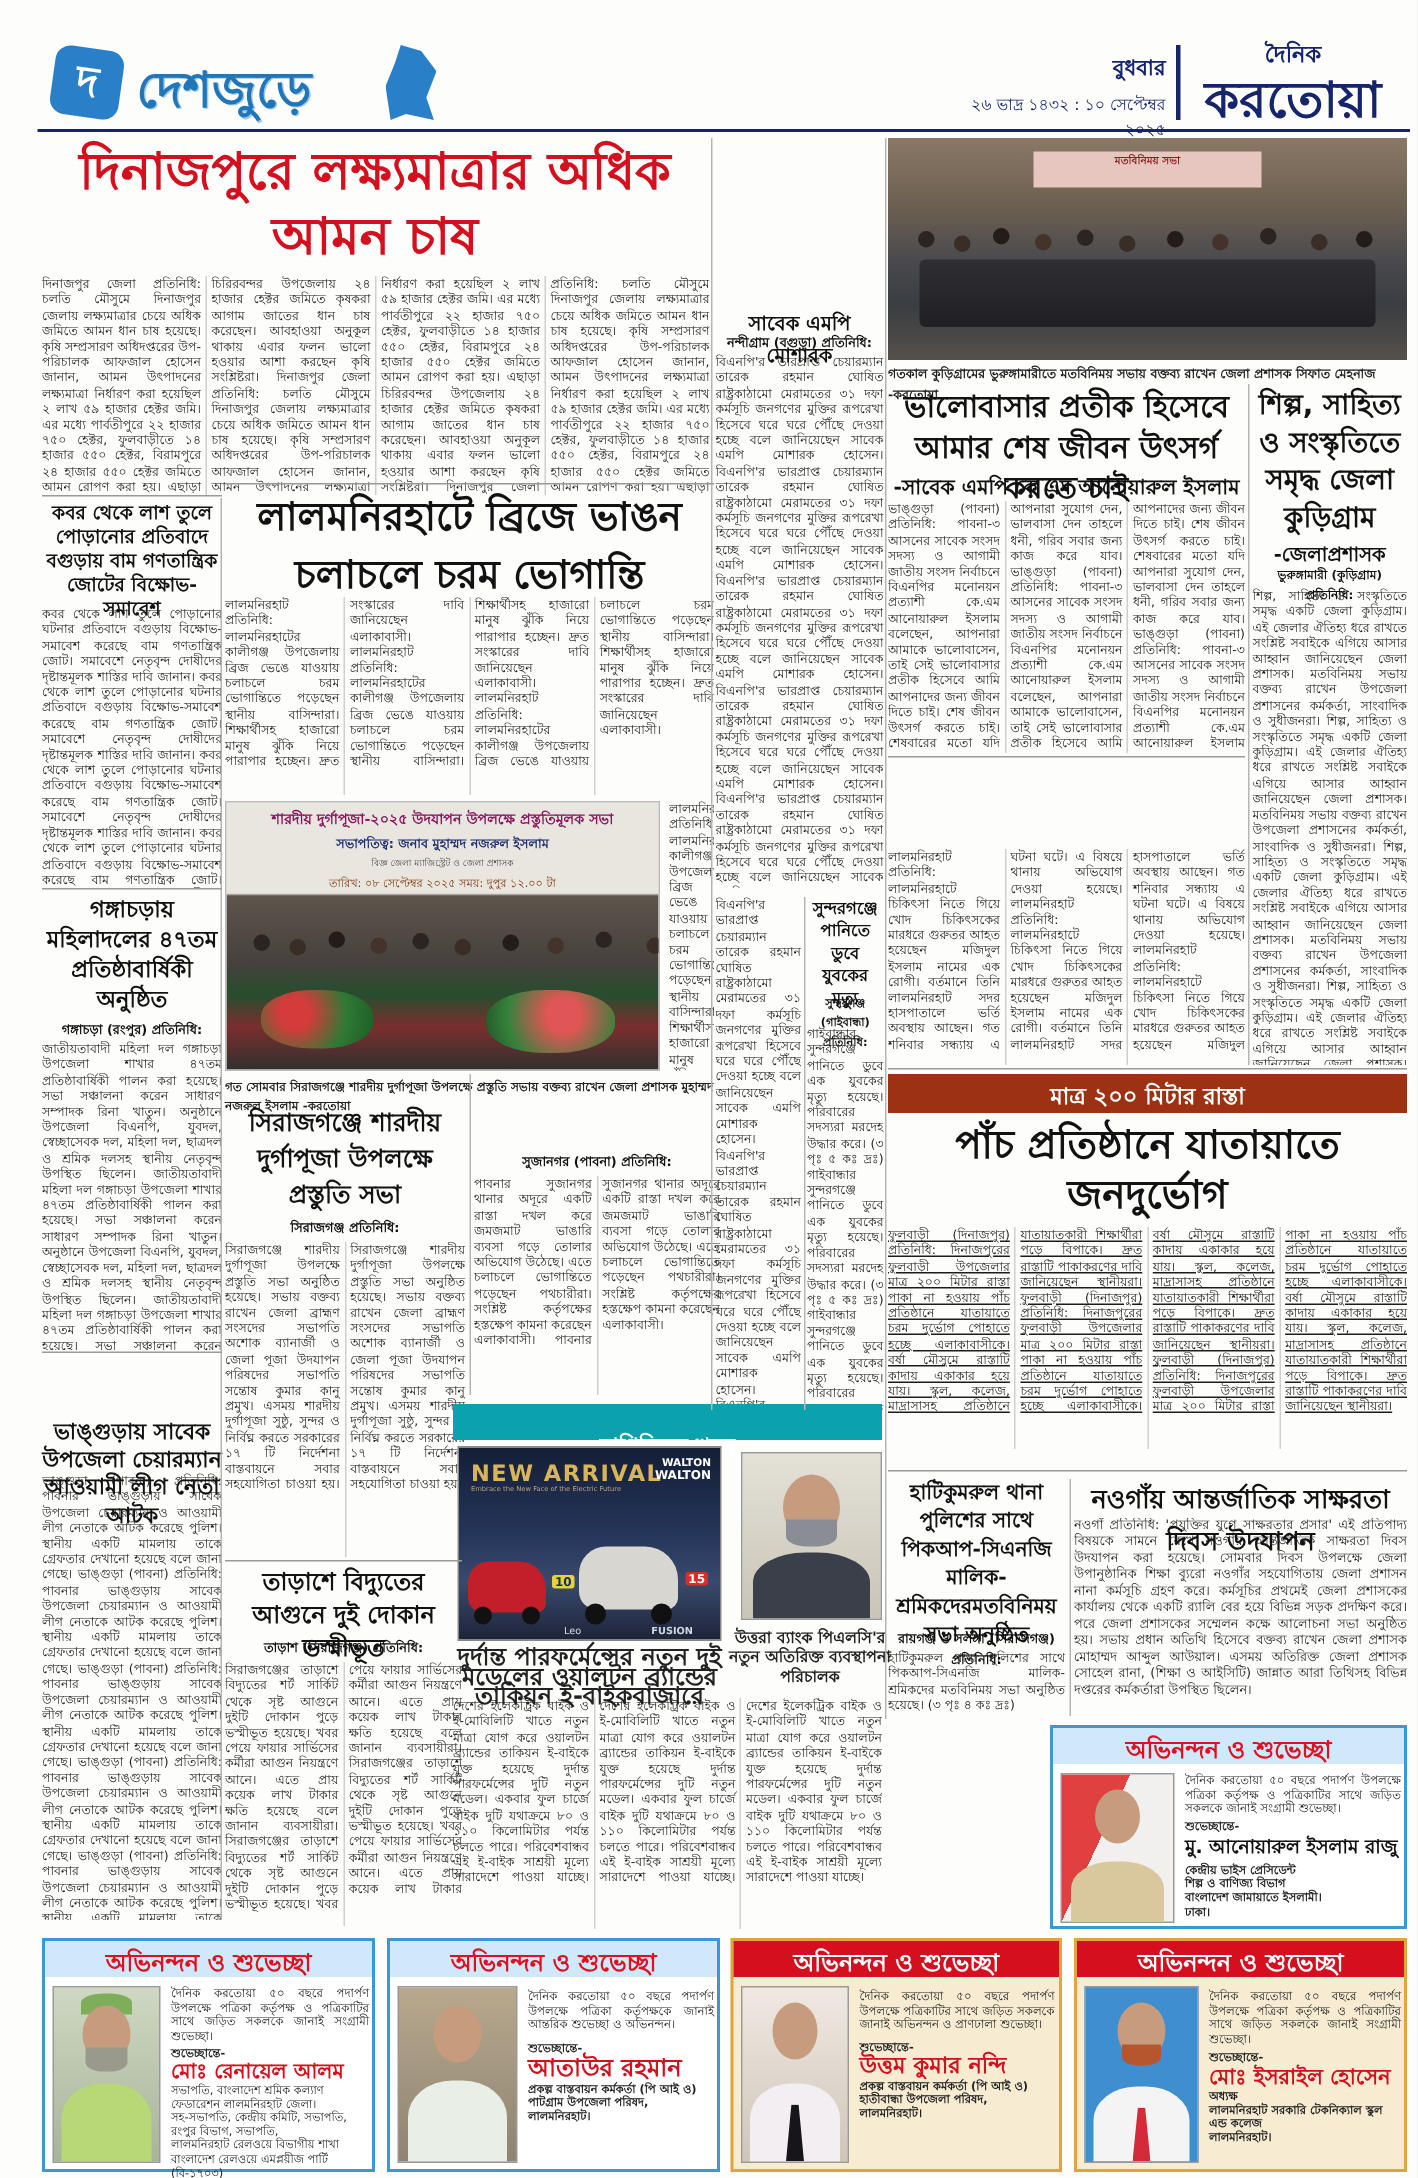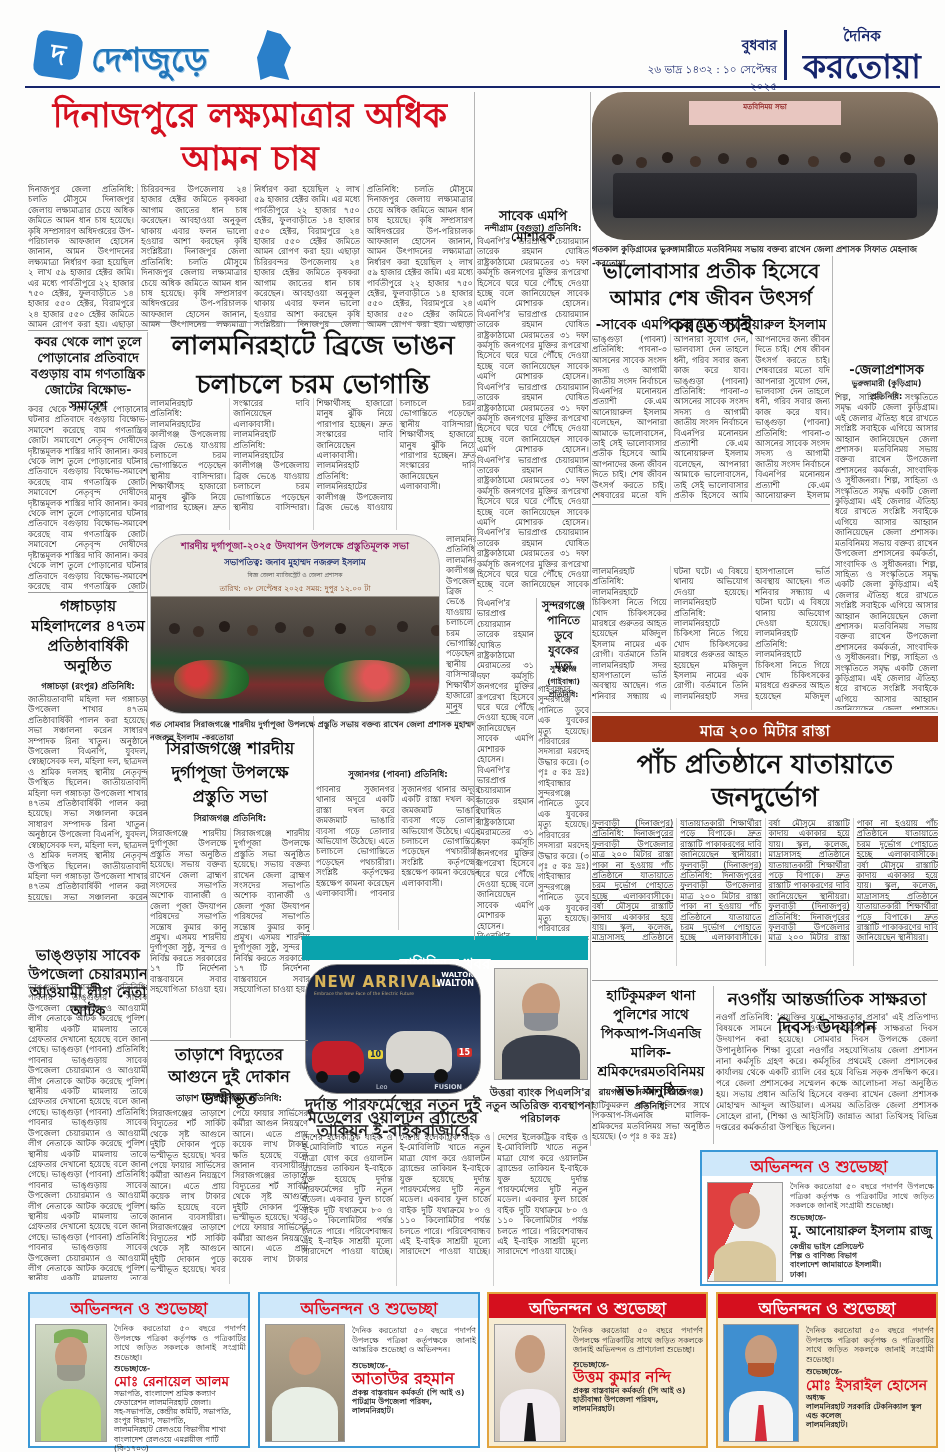--- a/index.html
+++ b/index.html
@@ -18,21 +18,21 @@
   .rule-v { position:absolute; background:#b5b5b5; width:1px; }
   .body-text { font-size:8.3px; line-height:10.4px; text-align:justify; color:#1c1c1c; overflow:hidden; }
   .cols2 { column-count:2; column-gap:7px; column-rule:1px solid #cfcfcf; height:100%; }
   .cols3 { column-count:3; column-gap:7px; column-rule:1px solid #cfcfcf; height:100%; }
   .cols4 { column-count:4; column-gap:7px; column-rule:1px solid #cfcfcf; height:100%; }
   .headline { font-weight:bold; color:#121212; text-align:center; }
   .caption { font-size:8.4px; font-weight:bold; color:#222; }
   .kicker { background:#9c3114; color:#fff; font-weight:bold; font-size:15px; text-align:center; padding-top:3px; }
   .teal-bar { background:#0aa3ad; color:#fff; font-weight:bold; font-size:15px; text-align:center; padding-top:16px; }
   
-  .photo { overflow:hidden; position:absolute;border-radius:32px; }
+  .photo { overflow:hidden; position:absolute; }
   .ph-kurigram { background:linear-gradient(180deg,#8a7866 0%,#6d6052 30%,#4a4a4e 55%,#3a3d42 75%,#55504a 100%); }
   .ph-banner-strip { position:absolute; left:28%; top:6%; width:44%; height:16%; background:#e8c6c0; color:#8c1f1f; font-size:7px; font-weight:bold; text-align:center; overflow:hidden; }
   .heads { position:absolute; width:11px; height:11px; border-radius:50%; background:#2c2420;
     box-shadow:24px 3px 0 #3a2d26, 50px -2px 0 #241c18, 78px 2px 0 #43332a, 106px -1px 0 #2c2420,
                134px 3px 0 #3a2d26, 166px 0 0 #241c18, 196px 2px 0 #43332a, 228px -2px 0 #2c2420,
                262px 2px 0 #3a2d26, 292px 0 0 #241c18; }
   .ph-sirajganj { background:linear-gradient(180deg,#e9e6df 0%,#e9e6df 34%,#5d554c 35%,#46413c 60%,#274d2e 72%,#7a2e2e 84%,#31312f 100%); border:1px solid #bbb; }
   .ph-banner-text { position:absolute; left:2%; top:2%; width:96%; height:32%; color:#7c1650; text-align:center; overflow:hidden; }
   .ph-scooter { background:linear-gradient(180deg,#141e36 0%,#25355a 45%,#3a4a6e 70%,#1d2438 100%); border:1px solid #888; }
   .portrait { position:relative; overflow:hidden; }
@@ -99,20 +99,21 @@
     <div class="abs" style="left:6%;top:55%;width:88%;height:30%;background:linear-gradient(#2e2e33,#1f1f24);border-radius:4px;"></div>
   </div>
   <div class="abs caption" style="left:592px;top:243px;width:346px;">গতকাল কুড়িগ্রামের ভুরুঙ্গামারীতে মতবিনিময় সভায় বক্তব্য রাখেন জেলা প্রশাসক সিফাত মেহনাজ  -করতোয়া</div>
 
   <div class="abs headline" style="left:592px;top:258px;width:238px;font-size:20px;line-height:27px;">ভালোবাসার প্রতীক হিসেবে আমার শেষ জীবন উৎসর্গ করতে চাই</div>
   <div class="abs bold ctr" style="left:592px;top:314px;width:238px;font-size:13.5px;">-সাবেক এমপি কে এম আনোয়ারুল ইসলাম</div>
   <div class="abs body-text" style="left:592px;top:334px;width:238px;height:168px;">
       <span class="cols3" style="display:block;">ভাঙ্গুড়া (পাবনা) প্রতিনিধি: পাবনা-৩ আসনের সাবেক সংসদ সদস্য ও আগামী জাতীয় সংসদ নির্বাচনে বিএনপির মনোনয়ন প্রত্যাশী কে.এম আনোয়ারুল ইসলাম বলেছেন, আপনারা আমাকে ভালোবাসেন, তাই সেই ভালোবাসার প্রতীক হিসেবে আমি আপনাদের জন্য জীবন দিতে চাই। শেষ জীবন উৎসর্গ করতে চাই। শেষবারের মতো যদি আপনারা সুযোগ দেন, ভালবাসা দেন তাহলে ধনী, গরিব সবার জন্য কাজ করে যাব। ভাঙ্গুড়া (পাবনা) প্রতিনিধি: পাবনা-৩ আসনের সাবেক সংসদ সদস্য ও আগামী জাতীয় সংসদ নির্বাচনে বিএনপির মনোনয়ন প্রত্যাশী কে.এম আনোয়ারুল ইসলাম বলেছেন, আপনারা আমাকে ভালোবাসেন, তাই সেই ভালোবাসার প্রতীক হিসেবে আমি আপনাদের জন্য জীবন দিতে চাই। শেষ জীবন উৎসর্গ করতে চাই। শেষবারের মতো যদি আপনারা সুযোগ দেন, ভালবাসা দেন তাহলে ধনী, গরিব সবার জন্য কাজ করে যাব। ভাঙ্গুড়া (পাবনা) প্রতিনিধি: পাবনা-৩ আসনের সাবেক সংসদ সদস্য ও আগামী জাতীয় সংসদ নির্বাচনে বিএনপির মনোনয়ন প্রত্যাশী কে.এম আনোয়ারুল ইসলাম বলেছেন, আপনারা আমাকে ভালোবাসেন, তাই সেই ভালোবাসার প্রতীক হিসেবে আমি আপনাদের জন্য জীবন দিতে চাই। শেষ জীবন উৎসর্গ করতে চাই। শেষবারের মতো যদি আপনারা সুযোগ দেন, ভালবাসা দেন তাহলে ধনী, গরিব সবার জন্য কাজ করে যাব।</span>
     </div>
 
+  <div class="abs headline" style="left:835px;top:258px;width:103px;font-size:18.5px;line-height:25px;">শিল্প, সাহিত্য ও সংস্কৃতিতে সমৃদ্ধ জেলা কুড়িগ্রাম</div>
   <div class="abs bold ctr" style="left:835px;top:360px;width:103px;font-size:13px;">-জেলাপ্রশাসক</div>
   <div class="abs byline-sm" style="left:835px;top:377px;width:103px;font-size:8px;">ভুরুঙ্গামারী (কুড়িগ্রাম) প্রতিনিধি:</div>
   <div class="abs body-text" style="left:835px;top:392px;width:103px;height:318px;">শিল্প, সাহিত্য ও সংস্কৃতিতে সমৃদ্ধ একটি জেলা কুড়িগ্রাম। এই জেলার ঐতিহ্য ধরে রাখতে সংশ্লিষ্ট সবাইকে এগিয়ে আসার আহ্বান জানিয়েছেন জেলা প্রশাসক। মতবিনিময় সভায় বক্তব্য রাখেন উপজেলা প্রশাসনের কর্মকর্তা, সাংবাদিক ও সুধীজনরা। শিল্প, সাহিত্য ও সংস্কৃতিতে সমৃদ্ধ একটি জেলা কুড়িগ্রাম। এই জেলার ঐতিহ্য ধরে রাখতে সংশ্লিষ্ট সবাইকে এগিয়ে আসার আহ্বান জানিয়েছেন জেলা প্রশাসক। মতবিনিময় সভায় বক্তব্য রাখেন উপজেলা প্রশাসনের কর্মকর্তা, সাংবাদিক ও সুধীজনরা। শিল্প, সাহিত্য ও সংস্কৃতিতে সমৃদ্ধ একটি জেলা কুড়িগ্রাম। এই জেলার ঐতিহ্য ধরে রাখতে সংশ্লিষ্ট সবাইকে এগিয়ে আসার আহ্বান জানিয়েছেন জেলা প্রশাসক। মতবিনিময় সভায় বক্তব্য রাখেন উপজেলা প্রশাসনের কর্মকর্তা, সাংবাদিক ও সুধীজনরা। শিল্প, সাহিত্য ও সংস্কৃতিতে সমৃদ্ধ একটি জেলা কুড়িগ্রাম। এই জেলার ঐতিহ্য ধরে রাখতে সংশ্লিষ্ট সবাইকে এগিয়ে আসার আহ্বান জানিয়েছেন জেলা প্রশাসক। মতবিনিময় সভায় বক্তব্য রাখেন উপজেলা প্রশাসনের কর্মকর্তা, সাংবাদিক ও সুধীজনরা। শিল্প, সাহিত্য ও সংস্কৃতিতে সমৃদ্ধ একটি জেলা কুড়িগ্রাম। এই জেলার ঐতিহ্য ধরে রাখতে সংশ্লিষ্ট সবাইকে এগিয়ে আসার আহ্বান জানিয়েছেন জেলা প্রশাসক। মতবিনিময় সভায় বক্তব্য রাখেন উপজেলা প্রশাসনের কর্মকর্তা, সাংবাদিক ও সুধীজনরা।</div>
 
   <div class="abs body-text" style="left:592px;top:566px;width:238px;height:144px;">
       <span class="cols3" style="display:block;">লালমনিরহাট প্রতিনিধি: লালমনিরহাটে চিকিৎসা নিতে গিয়ে খোদ চিকিৎসকের মারধরে গুরুতর আহত হয়েছেন মজিদুল ইসলাম নামের এক রোগী। বর্তমানে তিনি লালমনিরহাট সদর হাসপাতালে ভর্তি অবস্থায় আছেন। গত শনিবার সন্ধ্যায় এ ঘটনা ঘটে। এ বিষয়ে থানায় অভিযোগ দেওয়া হয়েছে। লালমনিরহাট প্রতিনিধি: লালমনিরহাটে চিকিৎসা নিতে গিয়ে খোদ চিকিৎসকের মারধরে গুরুতর আহত হয়েছেন মজিদুল ইসলাম নামের এক রোগী। বর্তমানে তিনি লালমনিরহাট সদর হাসপাতালে ভর্তি অবস্থায় আছেন। গত শনিবার সন্ধ্যায় এ ঘটনা ঘটে। এ বিষয়ে থানায় অভিযোগ দেওয়া হয়েছে। লালমনিরহাট প্রতিনিধি: লালমনিরহাটে চিকিৎসা নিতে গিয়ে খোদ চিকিৎসকের মারধরে গুরুতর আহত হয়েছেন মজিদুল ইসলাম নামের এক রোগী। বর্তমানে তিনি লালমনিরহাট সদর হাসপাতালে ভর্তি অবস্থায় আছেন। গত শনিবার সন্ধ্যায় এ ঘটনা ঘটে। এ বিষয়ে থানায় অভিযোগ দেওয়া হয়েছে।</span>
     </div>
 
   <div class="abs kicker" style="left:592px;top:716px;width:346px;height:26px;">মাত্র ২০০ মিটার রাস্তা</div>
   <div class="abs headline" style="left:592px;top:748px;width:346px;font-size:26px;line-height:33px;">পাঁচ প্রতিষ্ঠানে যাতায়াতে জনদুর্ভোগ</div>

